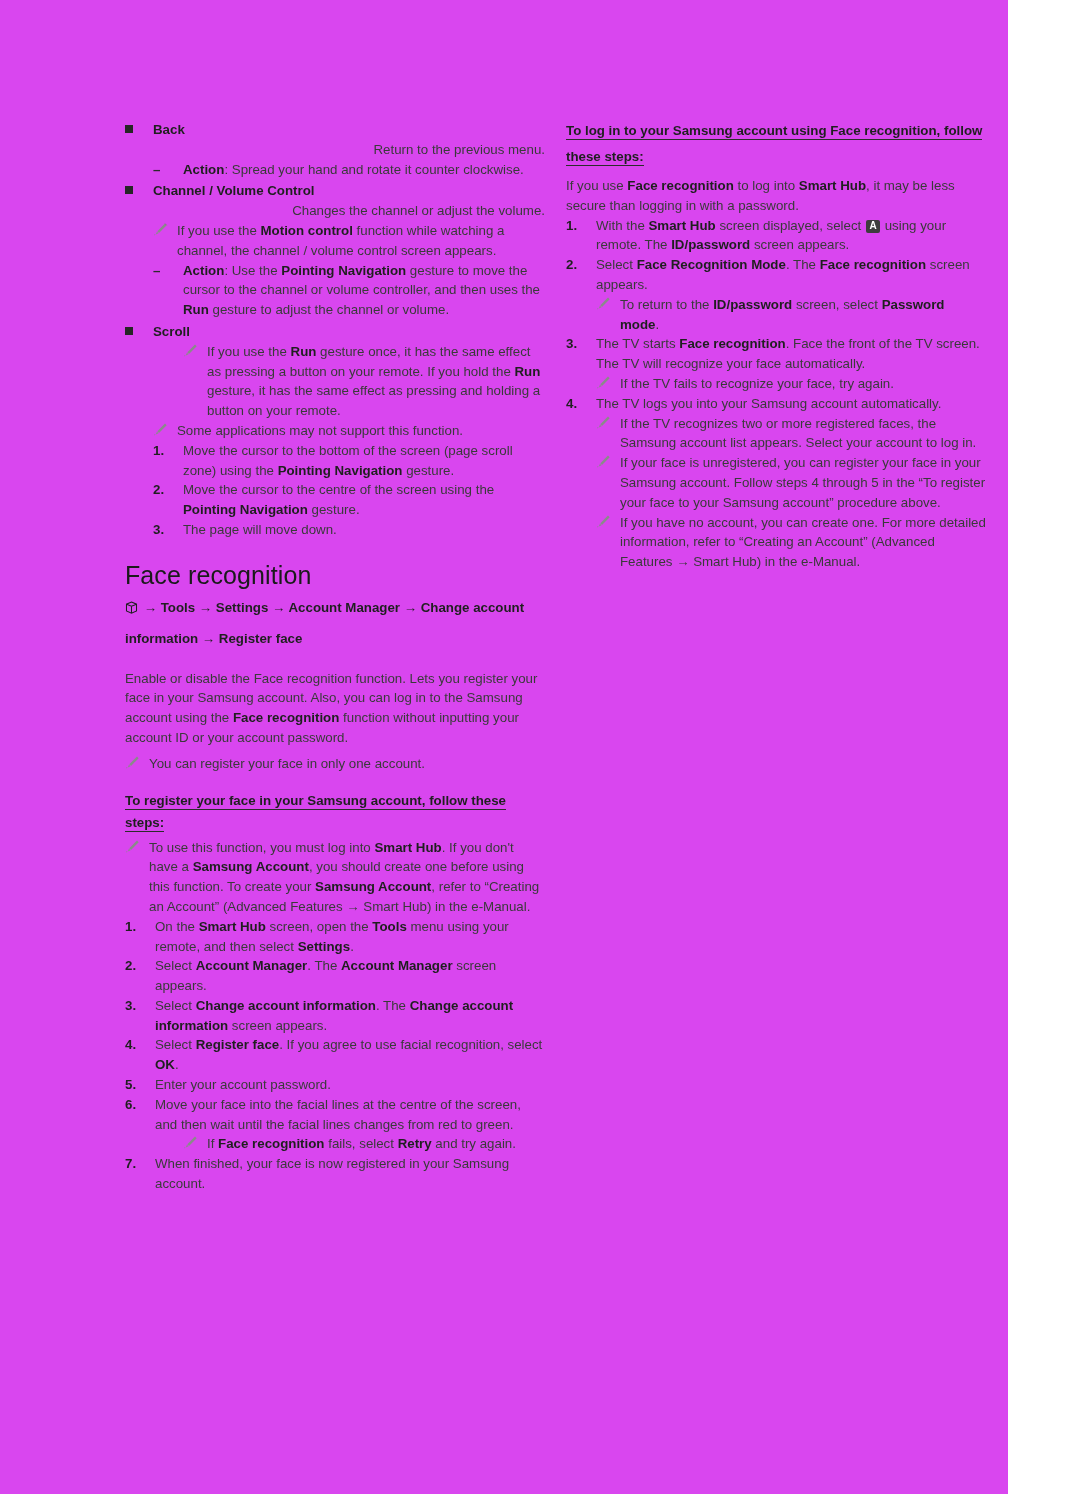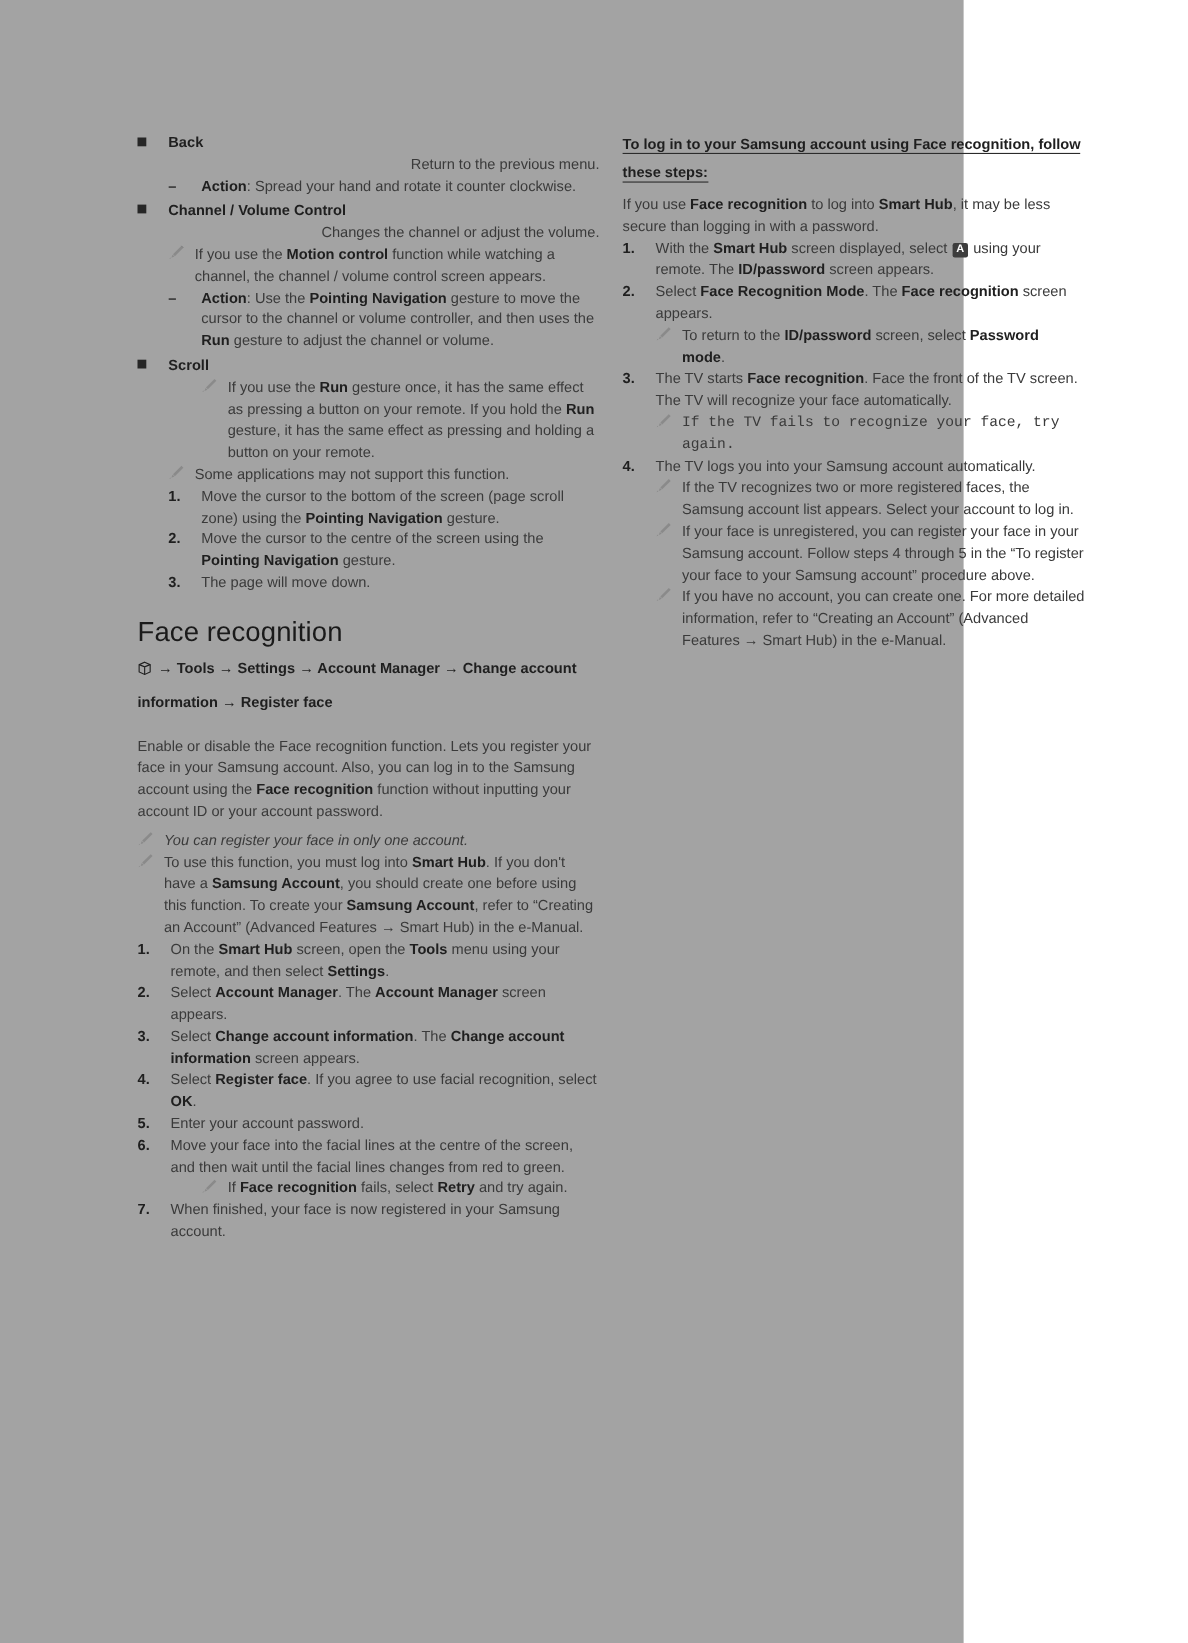--- a/index.html
+++ b/index.html
@@ -12,23 +12,23 @@
     height: 1494px;
     position: relative;
     font-family: "Liberation Sans", sans-serif;
     color: #3a3a3a;
     -webkit-font-smoothing: antialiased;
   }
 
   .page {
     position: absolute;
     left: 0; top: 0;
-    width: 876px;
+    width: 1008px;
     height: 1494px;
-    background: #a3a3a3;
+    background: #d946ef;
   }
 
   .columns {
     position: absolute;
     left: 0;
     top: 118px;
     width: 1080px;
     display: flex;
     gap: 0;
   }
@@ -274,33 +274,34 @@
 
       <h1 class="section-title">Face recognition</h1>
 
       <div class="menu-path"><span class="hub-icon"><svg width="13" height="14" viewBox="0 0 14 15">
               <path d="M7 1 12.4 3.4v7.2L7 13 1.6 10.6V3.4z" fill="none" stroke="#1f1f1f" stroke-width="1.1"></path>
               <path d="M1.6 3.4 7 5.6l5.4-2.2M7 5.6V13" fill="none" stroke="#1f1f1f" stroke-width="1.1"></path>
             </svg></span><span> → Tools → Settings → Account Manager → Change account information → Register face</span></div>
 
       <div><span>Enable or disable the Face recognition function. Lets you register your face in your Samsung account. Also, you can log in to the Samsung account using the </span><b>Face recognition</b><span> function without inputting your account ID or your account password.</span></div>
 
-      <div class="blk note-item" style="margin-left:0;margin-top:6px;font-style:italic;">
+      <div class="blk note-item" style="margin-left:0;margin-top:6px;">
         <div class="note-mark">
           <svg width="15" height="15" viewBox="0 0 16 16">
               <g fill="#8a8a8a">
                 <path d="M12.8 1.6 14.6 3.4 6.4 11.6 4.6 9.8z"></path>
                 <path d="M4.2 10.3 3 13.2 5.9 12z"></path>
                 <path d="M2.6 13.6 1.1 14.3l.7-1.5z"></path>
               </g>
             </svg>
         </div>
         <div class="body">You can register your face in only one account.</div>
       </div>
 
+      <div class="sub-head"><span class="u">To register your face in your Samsung account, follow these steps:</span></div>
 
       <div class="blk note-item" style="margin-left:0;">
         <div class="note-mark">
           <svg width="15" height="15" viewBox="0 0 16 16">
               <g fill="#8a8a8a">
                 <path d="M12.8 1.6 14.6 3.4 6.4 11.6 4.6 9.8z"></path>
                 <path d="M4.2 10.3 3 13.2 5.9 12z"></path>
                 <path d="M2.6 13.6 1.1 14.3l.7-1.5z"></path>
               </g>
             </svg>
@@ -385,21 +386,21 @@
               </g>
             </svg>
         </div>
         <div class="body"><span>To return to the </span><b>ID/password</b><span> screen, select </span><b>Password mode</b><span>.</span></div>
       </div>
 
       <div class="blk num-item" style="margin-left:0;">
         <div class="num-mark">3.</div>
         <div class="body"><span>The TV starts </span><b>Face recognition</b><span>. Face the front of the TV screen. The TV will recognize your face automatically.</span></div>
       </div>
-      <div class="blk note-item" style="margin-left:30px;font-family:Liberation Mono, monospace;">
+      <div class="blk note-item" style="margin-left:30px;">
         <div class="note-mark">
           <svg width="15" height="15" viewBox="0 0 16 16">
               <g fill="#8a8a8a">
                 <path d="M12.8 1.6 14.6 3.4 6.4 11.6 4.6 9.8z"></path>
                 <path d="M4.2 10.3 3 13.2 5.9 12z"></path>
                 <path d="M2.6 13.6 1.1 14.3l.7-1.5z"></path>
               </g>
             </svg>
         </div>
         <div class="body">If the TV fails to recognize your face, try again.</div>

